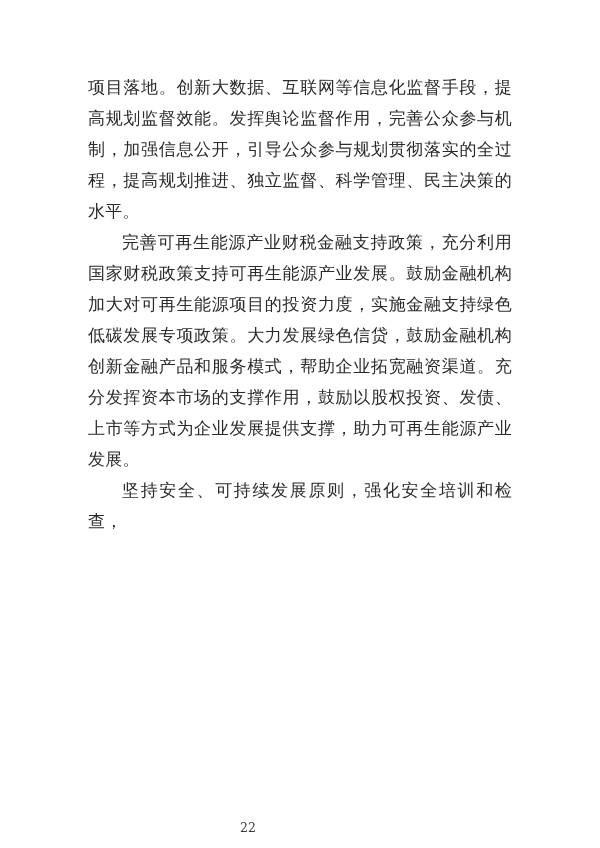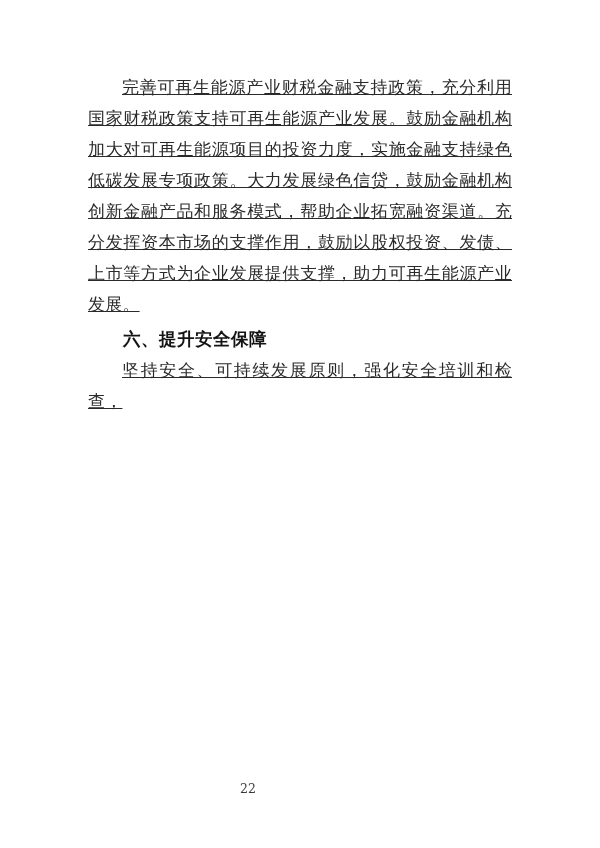--- a/index.html
+++ b/index.html
@@ -27,56 +27,55 @@
     margin: 0;
     font-size: 17px;
     line-height: 31px;
     text-align: justify;
     text-justify: inter-ideograph;
     letter-spacing: 0.2px;
     color: #2a2a2a;
   }
   .body-text.indent {
     text-indent: 2em;
-    text-decoration: underline;
   }
   .section-heading {
     margin: 4px 0 0 0;
     font-family: "DejaVu Sans", sans-serif;
     font-weight: bold;
     font-size: 17.5px;
     line-height: 31px;
     text-indent: 2em;
     color: #141414;
     letter-spacing: 0.5px;
   }
   .page-number {
     position: absolute;
     left: 0;
-    top: 781px;
+    top: 820px;
     width: 496px;
     text-align: center;
     font-size: 12.5px;
     line-height: 16px;
     color: #3a3a3a;
     font-family: "DejaVu Serif", serif;
   }
 </style>
 </head>
 <body>
 
 <div class="page">
   <div class="content">
 
+    <p class="body-text">项目落地。创新大数据、互联网等信息化监督手段，提高规划监督效能。发挥舆论监督作用，完善公众参与机制，加强信息公开，引导公众参与规划贯彻落实的全过程，提高规划推进、独立监督、科学管理、民主决策的水平。</p>
 
 
     <p class="body-text indent">完善可再生能源产业财税金融支持政策，充分利用国家财税政策支持可再生能源产业发展。鼓励金融机构加大对可再生能源项目的投资力度，实施金融支持绿色低碳发展专项政策。大力发展绿色信贷，鼓励金融机构创新金融产品和服务模式，帮助企业拓宽融资渠道。充分发挥资本市场的支撑作用，鼓励以股权投资、发债、上市等方式为企业发展提供支撑，助力可再生能源产业发展。</p>
 
 
 
-    <h2 class="section-heading">六、提升安全保障</h2>
 
     <p class="body-text indent">坚持安全、可持续发展原则，强化安全培训和检查，</p>
 
   </div>
 
   <div class="page-number">22</div>
 </div>
 
 </body></html>

